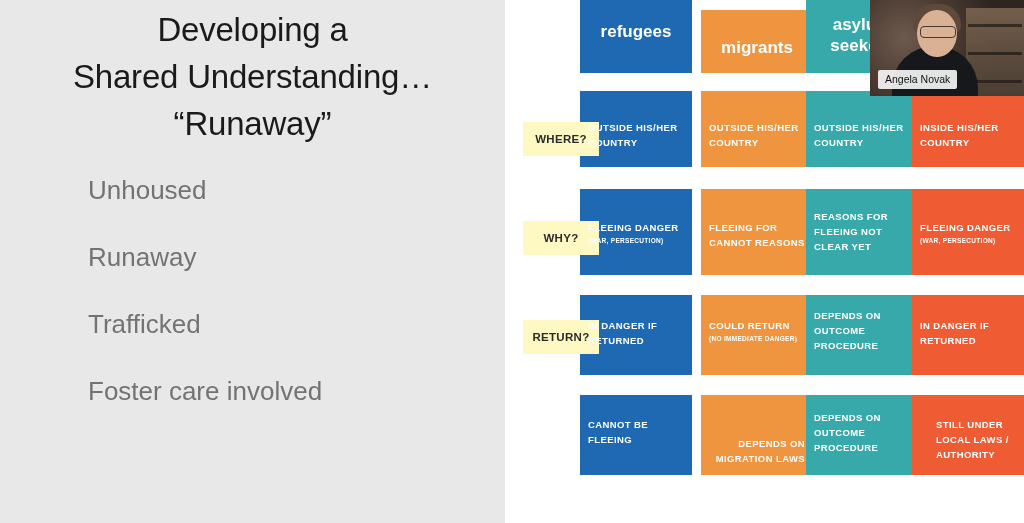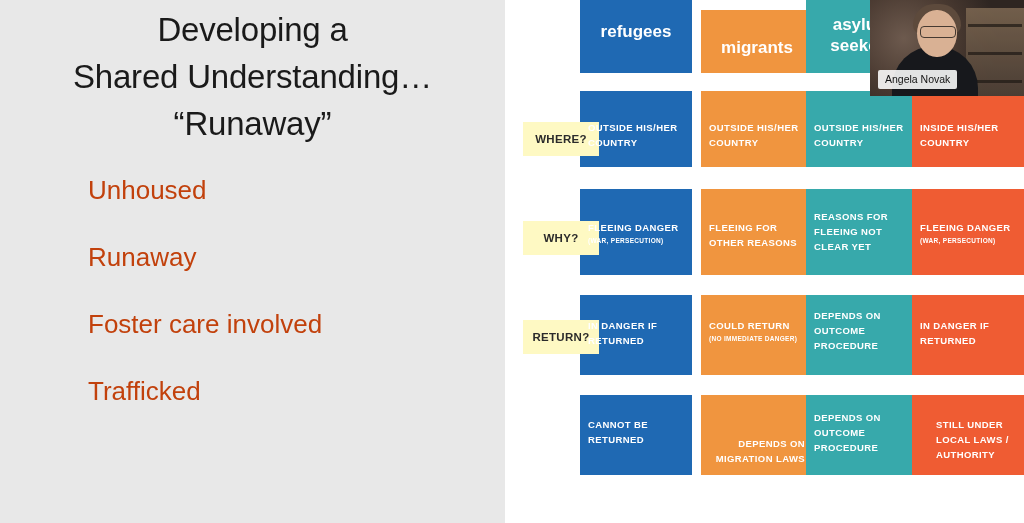--- a/index.html
+++ b/index.html
@@ -43,21 +43,21 @@
   }
   .bullets {
     position: absolute;
     left: 88px;
     top: 175px;
     width: 400px;
   }
   .bullet {
     font-size: 26px;
     line-height: 30px;
-    color: #c2410c;
+    color: #737373;
     margin-bottom: 37px;
   }
 
   
   .slide-right {
     position: absolute;
     left: 505px;
     top: 0;
     width: 519px;
     height: 523px;
@@ -220,22 +220,22 @@
   <div class="slide-left">
     <div class="slide-title">
       <div>Developing a</div>
       <div>Shared Understanding…</div>
       <div>“Runaway”</div>
     </div>
 
     <div class="bullets">
       <div class="bullet">Unhoused</div>
       <div class="bullet">Runaway</div>
+      <div class="bullet">Trafficked</div>
       <div class="bullet">Foster care involved</div>
-      <div class="bullet">Trafficked</div>
     </div>
   </div>
 
   <div class="slide-right">
     <div class="chart-wrap">
 
       <div class="col-strip" style="left:75px; background:#1f69b3;">
         <div class="col-head" style="top:22px;text-align:center;">refugees</div>
       </div>
       <div class="col-strip" style="left:196px; top:10px; height:513px; background:#f0953f;">
@@ -256,37 +256,37 @@
       <div class="cell" style="left:75px;  top:120px; width:112px;">OUTSIDE HIS/HER COUNTRY</div>
       <div class="cell" style="left:196px; top:120px; width:112px;">OUTSIDE HIS/HER COUNTRY</div>
       <div class="cell" style="left:301px; top:120px; width:112px;">OUTSIDE HIS/HER COUNTRY</div>
       <div class="cell" style="left:407px; top:120px; width:112px;">INSIDE HIS/HER COUNTRY</div>
 
       <div class="rowlabel" style="top:221px;">WHY?</div>
       <div class="cell" style="left:75px;  top:220px; width:112px;">
         <span>FLEEING DANGER</span>
         <span class="sub">(WAR, PERSECUTION)</span>
       </div>
-      <div class="cell" style="left:196px; top:220px; width:112px;">FLEEING FOR OTHER REASONS</div>
+      <div class="cell" style="left:196px; top:220px; width:112px;">FLEEING FOR CANNOT REASONS</div>
       <div class="cell" style="left:301px; top:209px; width:112px;">REASONS FOR FLEEING NOT CLEAR YET</div>
       <div class="cell" style="left:407px; top:220px; width:112px;">
         <span>FLEEING DANGER</span>
         <span class="sub">(WAR, PERSECUTION)</span>
       </div>
 
       <div class="rowlabel" style="top:320px;">RETURN?</div>
       <div class="cell" style="left:75px;  top:318px; width:112px;">IN DANGER IF RETURNED</div>
       <div class="cell" style="left:196px; top:318px; width:112px;">
         <span>COULD RETURN</span>
         <span class="sub">(NO IMMEDIATE DANGER)</span>
       </div>
       <div class="cell" style="left:301px; top:308px; width:112px;">DEPENDS ON OUTCOME PROCEDURE</div>
       <div class="cell" style="left:407px; top:318px; width:112px;">IN DANGER IF RETURNED</div>
 
-      <div class="cell" style="left:75px;  top:417px; width:112px;">CANNOT BE RETURNED</div>
+      <div class="cell" style="left:75px;  top:417px; width:112px;">CANNOT BE FLEEING</div>
       <div class="cell" style="left:196px; top:436px; width:112px;text-align:right;">DEPENDS ON MIGRATION LAWS</div>
       <div class="cell" style="left:301px; top:410px; width:112px;">DEPENDS ON OUTCOME PROCEDURE</div>
       <div class="cell" style="left:407px; top:417px; width:112px;padding-left:24px;">STILL UNDER LOCAL LAWS / AUTHORITY</div>
 
     </div>
 
     <div class="webcam">
       <div class="cam-bg"></div>
       <div class="cam-shelf">
         <div class="cam-shelf-line" style="top:16px;"></div>

